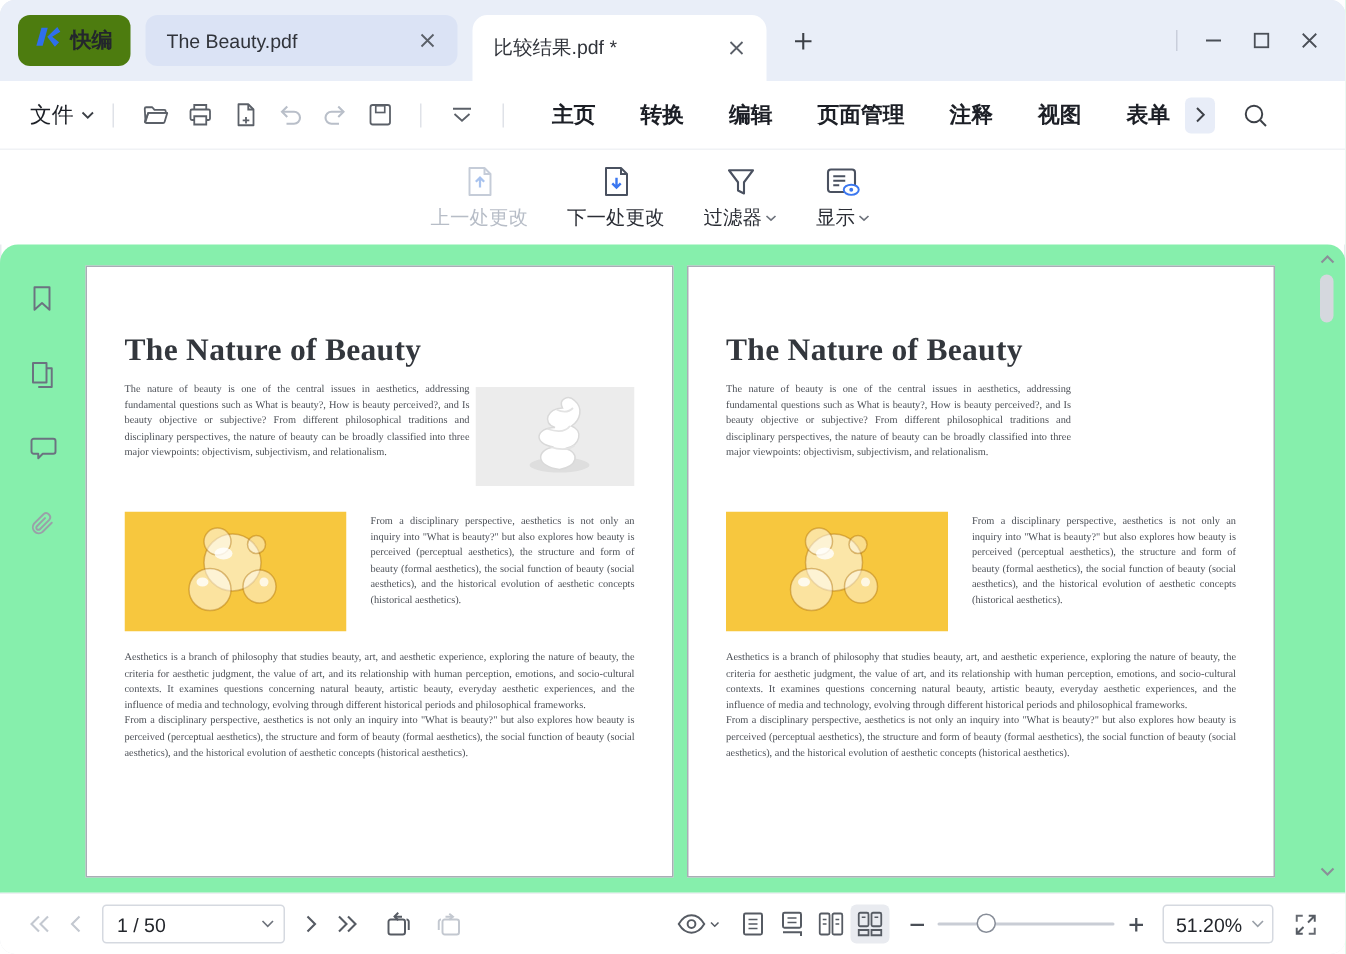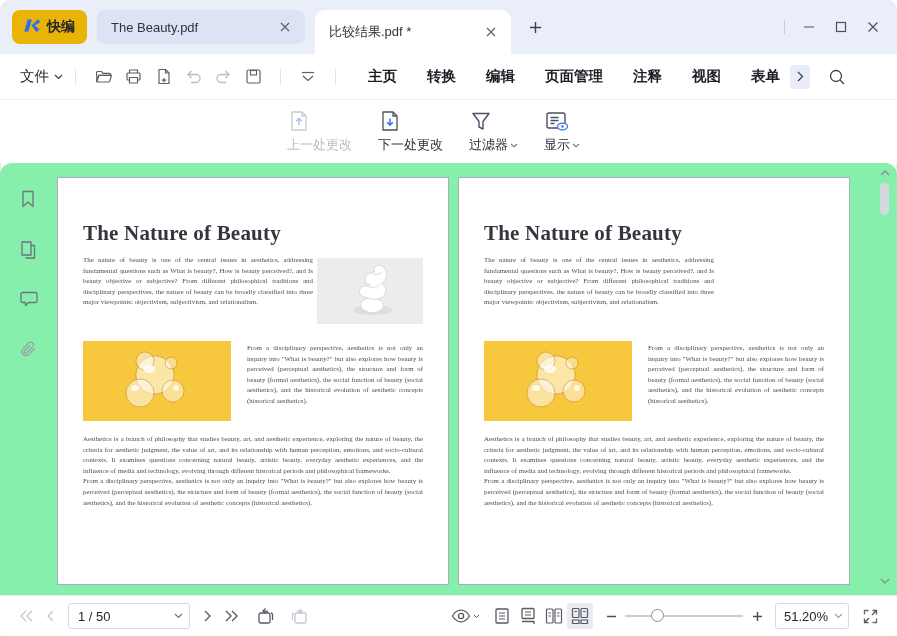--- a/index.html
+++ b/index.html
@@ -2,21 +2,21 @@
 <html><head>
 <meta charset="utf-8">
 <style>
   * { margin:0; padding:0; box-sizing:border-box; }
   html,body { background:#fff; }
   body { font-family:"Liberation Sans","DejaVu Sans",sans-serif; width:897px; height:636px; overflow:hidden; }
   .window { position:relative; width:897px; height:636px; border-radius:10px; overflow:hidden; background:#fff; box-shadow:0 0 0 1px #e8eaef inset; }
 
   
   .tabbar { height:54px; background:#e9eef8; display:flex; align-items:flex-end; padding:0 10px 0 12px; position:relative; }
-  .logo-chip { display:flex; align-items:center; gap:6px; background:#eab308; border-radius:8px; height:34px; padding:0 12px; margin-bottom:10px; cursor:default; }
+  .logo-chip { display:flex; align-items:center; gap:6px; background:#4d7c0f; border-radius:8px; height:34px; padding:0 12px; margin-bottom:10px; cursor:default; }
   .logo-chip .app-name { font-size:14px; font-weight:700; color:#23262c; }
   .tab { display:flex; align-items:center; height:34px; margin-bottom:10px; margin-left:10px; padding:0 10px 0 14px; border-radius:8px; width:208px; }
   .tab .tab-label { font-size:13px; color:#30333a; flex:1; white-space:nowrap; overflow:hidden; }
   .tab.inactive { background:#dbe3f5; }
   .tab.active { background:#ffffff; height:44px; margin-bottom:0; border-radius:10px 10px 0 0; width:196px; }
   .tab-close { width:20px; height:20px; display:flex; align-items:center; justify-content:center; color:#5a5f68; font-size:14px; border-radius:4px; cursor:pointer; }
   .newtab-btn { width:28px; height:28px; margin:0 0 13px 10px; display:flex; align-items:center; justify-content:center; color:#3c4047; font-size:19px; font-weight:400; border-radius:6px; cursor:pointer; }
   .tabbar-spacer { flex:1; }
   .win-controls { display:flex; align-items:center; height:54px; gap:4px; margin-bottom:0; }
   .win-divider { width:1px; height:14px; background:#c9cedb; margin-right:6px; }
@@ -27,21 +27,21 @@
   .file-menu { display:flex; align-items:center; gap:5px; font-size:14.5px; color:#1c1f26; font-weight:400; cursor:pointer; }
   .vdiv { width:1px; height:16px; background:#dfe2e8; margin:0 12px; }
   .qt-btn { width:30px; height:30px; display:flex; align-items:center; justify-content:center; border-radius:5px; cursor:pointer; }
   .menu-items { display:flex; align-items:center; gap:30px; margin-left:20px; }
   .menu-item { font-size:14.5px; font-weight:700; color:#1c1f26; cursor:pointer; white-space:nowrap; }
   .more-chip { width:20px; height:24px; background:#e8edf8; border-radius:4px; display:flex; align-items:center; justify-content:center; margin-left:10px; cursor:pointer; }
   .search-btn { width:30px; height:30px; display:flex; align-items:center; justify-content:center; margin-left:12px; cursor:pointer; }
 
   
   .compare-toolbar { height:63px; background:#fff; display:flex; align-items:center; padding-left:287px; gap:26px; }
-  .ct-tool { display:flex; flex-direction:column; gap:3px; cursor:pointer; }
+  .ct-tool { display:flex; flex-direction:column; align-items:center; gap:3px; cursor:pointer; }
   .ct-label { font-size:13px; color:#2b2e36; display:flex; align-items:center; gap:2px; white-space:nowrap; }
   .ct-tool.disabled .ct-label { color:#b7bdc7; }
   .ct-caret { color:#6d727b; }
 
   
   .content { position:relative; height:432px; background:#86efac; border-radius:12px 12px 0 0; overflow:hidden; }
   .sidebar { position:absolute; left:0; top:0; width:56px; height:100%; display:flex; flex-direction:column; align-items:center; padding-top:22px; gap:22px; }
   .sb-btn { width:28px; height:28px; display:flex; align-items:center; justify-content:center; border-radius:6px; cursor:pointer; }
 
   .pages-row { position:absolute; left:57px; top:14px; display:flex; gap:9px; }

